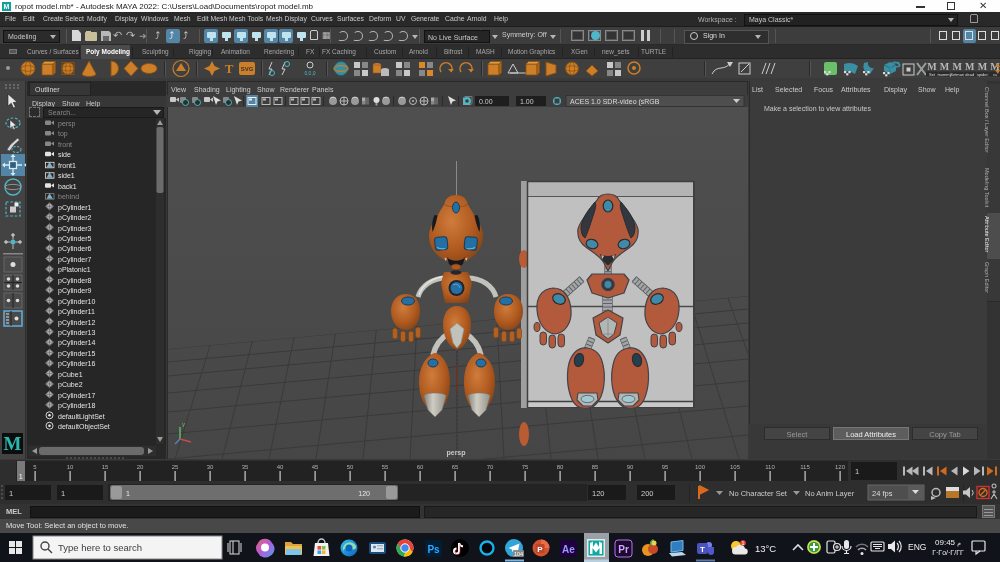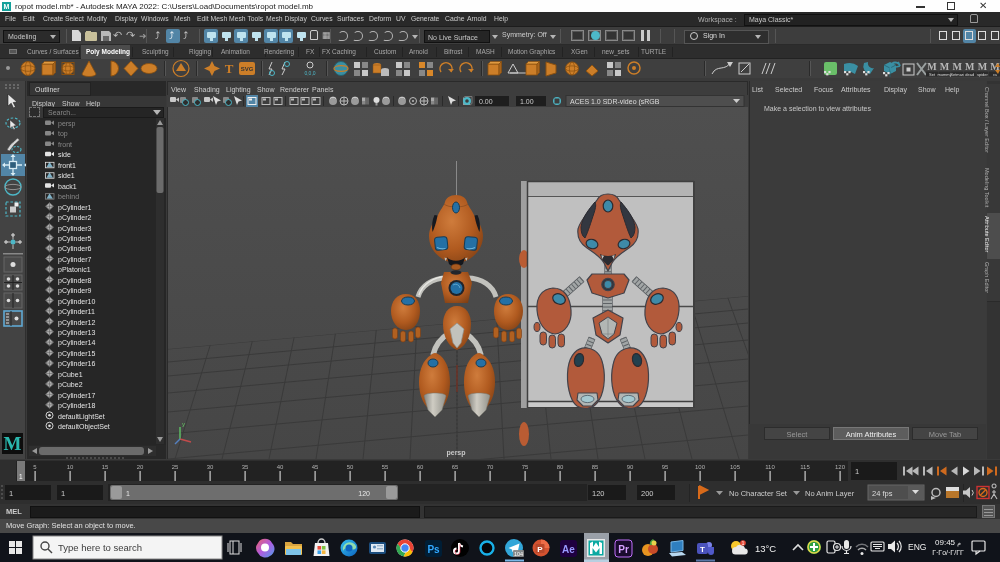--- a/index.html
+++ b/index.html
@@ -838,22 +838,22 @@
 <div class="a" style="left:752px;top:86px;font-size:7px;color:#ccc">List</div>
 <div class="a" style="left:775px;top:86px;font-size:7px;color:#ccc">Selected</div>
 <div class="a" style="left:814px;top:86px;font-size:7px;color:#ccc">Focus</div>
 <div class="a" style="left:841px;top:86px;font-size:7px;color:#ccc">Attributes</div>
 <div class="a" style="left:884px;top:86px;font-size:7px;color:#ccc">Display</div>
 <div class="a" style="left:918px;top:86px;font-size:7px;color:#ccc">Show</div>
 <div class="a" style="left:945px;top:86px;font-size:7px;color:#ccc">Help</div>
 <div class="a" style="left:764px;top:105px;font-size:7px;color:#c8c8c8">Make a selection to view attributes</div>
 <div class="a" style="left:749px;top:424px;width:237px;height:35px;background:#383838"></div>
 <div class="a" style="left:764px;top:427px;width:66px;height:13px;background:#444;border:1px solid #2c2c2c;color:#999;font-size:7.5px;text-align:center;line-height:13px">Select</div>
-<div class="a" style="left:833px;top:427px;width:76px;height:13px;background:#5d5d5d;border:1px solid #777;color:#eee;font-size:7.5px;text-align:center;line-height:13px">Anim Attributes</div>
-<div class="a" style="left:912px;top:427px;width:66px;height:13px;background:#444;border:1px solid #2c2c2c;color:#999;font-size:7.5px;text-align:center;line-height:13px">Move Tab</div>
+<div class="a" style="left:833px;top:427px;width:76px;height:13px;background:#5d5d5d;border:1px solid #777;color:#eee;font-size:7.5px;text-align:center;line-height:13px">Load Attributes</div>
+<div class="a" style="left:912px;top:427px;width:66px;height:13px;background:#444;border:1px solid #2c2c2c;color:#999;font-size:7.5px;text-align:center;line-height:13px">Copy Tab</div>
 <div class="a" style="left:987px;top:81px;width:13px;height:378px;background:#333"></div>
 <div class="a" style="left:987px;top:84px;width:13px;height:86.60000000000001px;background:#383838;border-bottom:1px solid #2a2a2a"></div>
 <div class="a" style="left:990px;top:87px;font-size:5.5px;color:#b0b0b0;white-space:nowrap;transform:rotate(90deg);transform-origin:0 0;">Channel Box / Layer Editor</div>
 <div class="a" style="left:987px;top:165px;width:13px;height:55.6px;background:#383838;border-bottom:1px solid #2a2a2a"></div>
 <div class="a" style="left:990px;top:168px;font-size:5.5px;color:#b0b0b0;white-space:nowrap;transform:rotate(90deg);transform-origin:0 0;">Modeling Toolkit</div>
 <div class="a" style="left:987px;top:213px;width:13px;height:55.6px;background:#4d4d4d;border-bottom:1px solid #2a2a2a"></div>
 <div class="a" style="left:990px;top:216px;font-size:5.5px;color:#f0f0f0;white-space:nowrap;transform:rotate(90deg);transform-origin:0 0;">Attribute Editor</div>
 <div class="a" style="left:987px;top:259px;width:13px;height:43.2px;background:#383838;border-bottom:1px solid #2a2a2a"></div>
 <div class="a" style="left:990px;top:262px;font-size:5.5px;color:#b0b0b0;white-space:nowrap;transform:rotate(90deg);transform-origin:0 0;">Graph Editor</div>
 <svg class="a" style="left:0;top:460px" width="1000" height="22" viewBox="0 0 1000 22">
@@ -969,21 +969,21 @@
     <path d="M980,13.5 l6,-6" stroke="#d86a1a" stroke-width="1.4"></path>
     <path d="M994,6 a2,2 0 1 1 0.1,0 M994,8 v4 m-3,5 l3,-5 l3,5 m-5,-7 h4" stroke="#bbb" fill="none" stroke-width="1.1"></path>
   </svg>
 <div class="a" style="left:0;top:504px;width:1000px;height:15px;background:#333"></div>
 <div class="a" style="left:6px;top:507px;font-size:7.5px;color:#ccc;font-weight:bold">MEL</div>
 <div class="a" style="left:30px;top:505.5px;width:390px;height:12px;background:#1b1b1b;border:1px solid #111"></div>
 <div class="a" style="left:424px;top:505.5px;width:553px;height:12px;background:#262626;border:1px solid #1a1a1a"></div>
 <div class="a" style="left:982px;top:505px;width:13px;height:13px;background:#555;border:1px solid #777"></div>
 <div class="a" style="left:984px;top:507px;width:9px;height:9px;background:repeating-linear-gradient(0deg,#999 0 1px,transparent 1px 3px)"></div>
 <div class="a" style="left:0;top:519px;width:1000px;height:14px;background:#484848"></div>
-<div class="a" style="left:6px;top:521px;font-size:7.5px;color:#e0e0e0">Move Graph: Select an object to move.</div>
+<div class="a" style="left:6px;top:521px;font-size:7.5px;color:#e0e0e0">Move Tool: Select an object to move.</div>
 <svg class="a" style="left:0;top:533px" width="1000" height="29" viewBox="0 0 1000 29">
     <rect width="1000" height="29" fill="#10131a"></rect>
     <g fill="#e8e8e8">
       <rect x="9" y="8" width="6" height="6"></rect>
       <rect x="16" y="8" width="6" height="6"></rect>
       <rect x="9" y="15" width="6" height="6"></rect>
       <rect x="16" y="15" width="6" height="6"></rect>
     </g>
     <rect x="33" y="3" width="189" height="23" fill="#f4f4f4" stroke="#888"></rect>
     <circle cx="45" cy="13" r="4" fill="none" stroke="#444" stroke-width="1.4"></circle>

